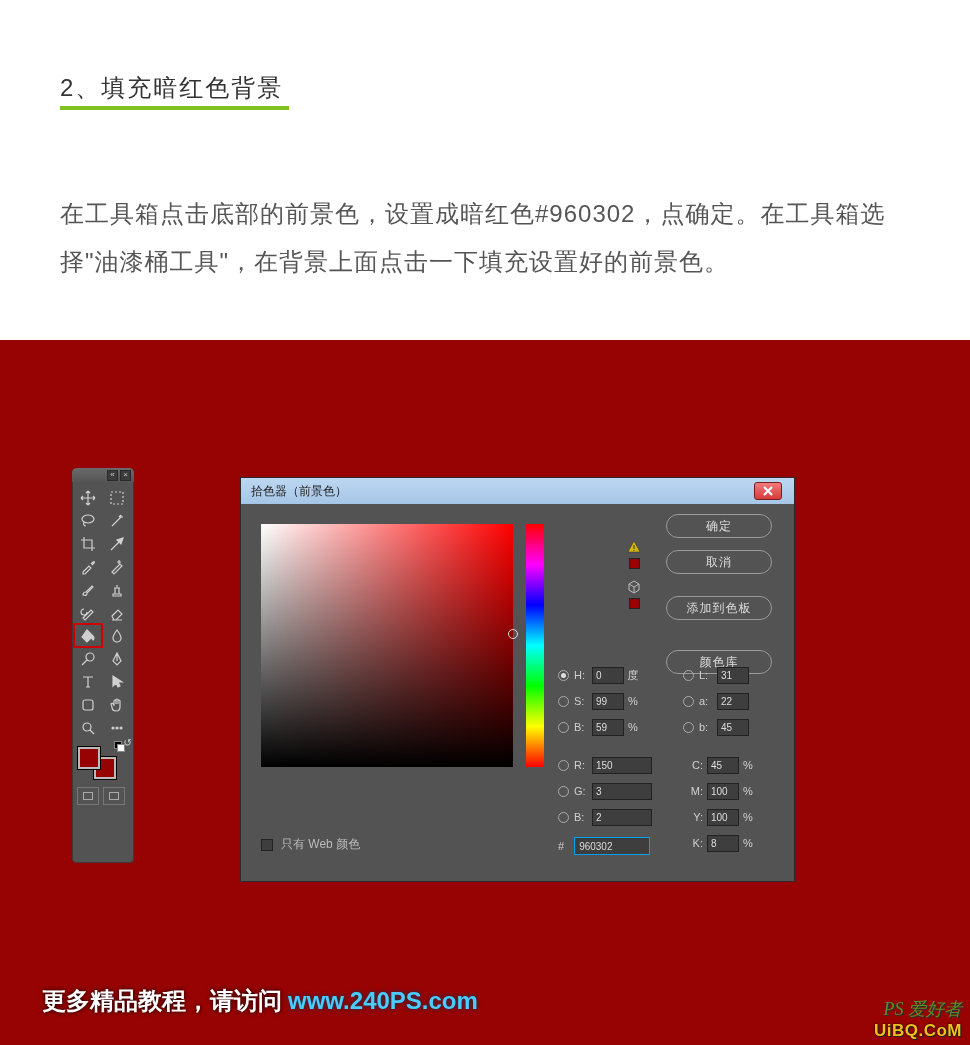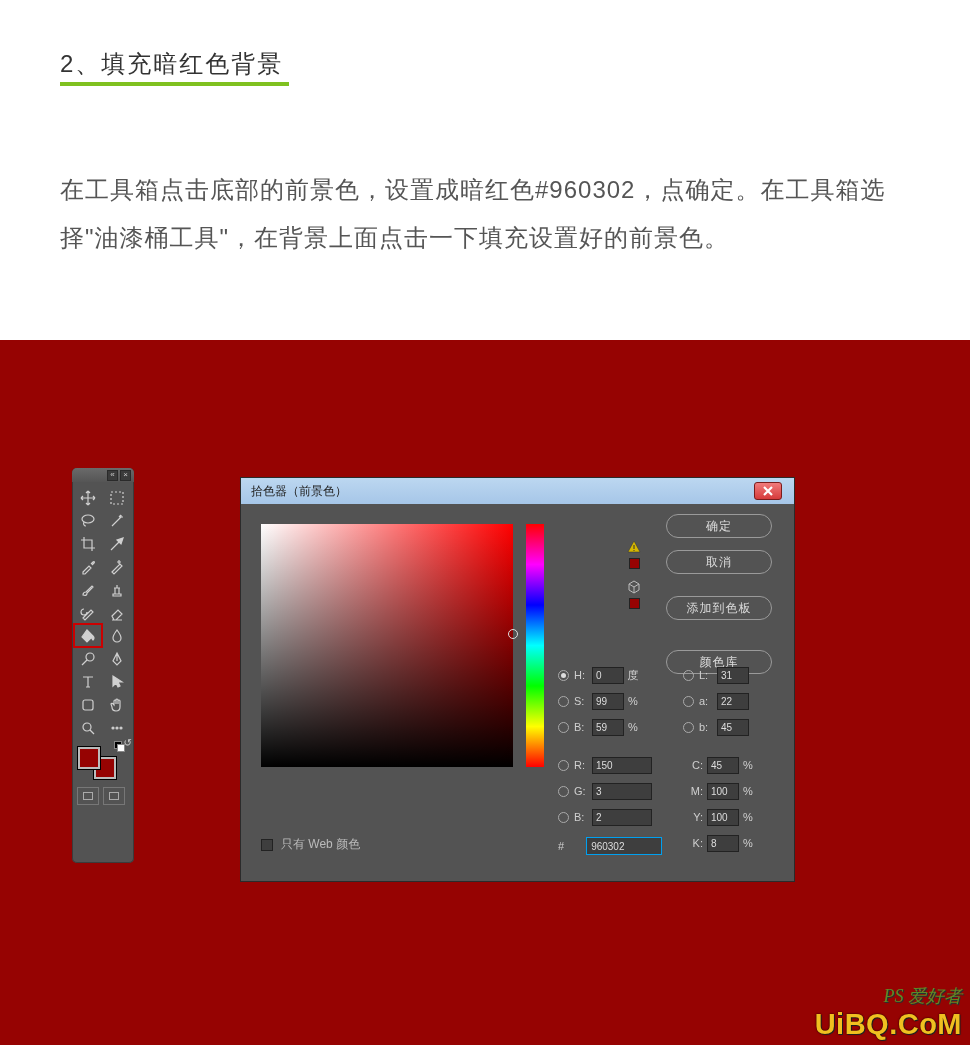--- a/index.html
+++ b/index.html
@@ -1,17 +1,17 @@
 <!DOCTYPE html>
 <html><head>
 <meta charset="utf-8">
 <style>
   * { margin:0; padding:0; box-sizing:border-box; }
   body { background:#fff; width:970px; height:1045px; font-family:"Microsoft YaHei","PingFang SC",Arial,sans-serif; position:relative; overflow:hidden; }
-  .article { padding:48px 60px 0 60px; }
+  .article { padding:72px 60px 0 60px; }
   .step-title { display:inline-block; font-size:24px; color:#333; border-bottom:4px solid #7fc120; padding:0 6px 2px 0; letter-spacing:2px; }
   .step-body { font-size:24px; color:#555; line-height:2.0; margin-top:80px; letter-spacing:1px; }
   .stage { position:absolute; left:0; top:340px; width:970px; height:705px; background:#960302; }
   
   .tools { position:absolute; left:72px; top:128px; width:62px; height:395px; background:#535353; border-radius:5px; box-shadow:inset 0 0 0 1px #3b3b3b; }
   .tools-header { height:14px; background:linear-gradient(#6a6a6a,#555); border-radius:5px 5px 0 0; display:flex; justify-content:flex-end; align-items:center; padding-right:3px; gap:2px; }
   .hdr-ic { width:11px; height:11px; background:#3b3b3b; border:1px solid #2a2a2a; display:flex; align-items:center; justify-content:center; }
   .hdr-ic span { color:#ccc; font-size:8px; line-height:1; }
   .tool-grid { display:grid; grid-template-columns:1fr 1fr; gap:2px; padding:5px 3px 3px; }
   .tool { width:26px; height:21px; display:flex; align-items:center; justify-content:center; color:#d0d0d0; }
@@ -60,27 +60,27 @@
   .fields4 { position:absolute; left:442px; top:248px; width:96px; }
   .fr { display:flex; align-items:center; height:26px; font-size:11px; color:#cfcfcf; }
   .fr .rad { width:11px; height:11px; border:1.5px solid #aaa; border-radius:50%; margin-right:5px; display:flex; align-items:center; justify-content:center; flex-shrink:0; }
   .fr .rad.on::after { content:""; width:5px; height:5px; background:#ddd; border-radius:50%; }
   .fr .lab { width:18px; }
   .fr .lab2 { width:20px; text-align:right; margin-right:4px; }
   .fr .inp { height:17px; background:#3e3e3e; border:1px solid #222; color:#ddd; font-size:10px; padding:0 3px; display:flex; align-items:center; }
   .fr .w30 { width:32px; } .fr .w38 { width:60px; }
   .fr .unit { width:18px; text-align:center; }
   .hexrow { position:absolute; left:317px; top:333px; display:flex; align-items:center; font-size:11px; color:#cfcfcf; }
-  .hexrow .inp { height:18px; background:#3e3e3e; border:1px solid #00a0f0; color:#ddd; font-size:10px; padding:0 4px; width:76px; margin-left:22px; display:flex; align-items:center; }
+  .hexrow .inp { height:18px; background:#3e3e3e; border:1px solid #00a0f0; color:#ddd; font-size:10px; padding:0 4px; width:76px; margin-left:10px; display:flex; align-items:center; }
   .footer-link { position:absolute; left:42px; bottom:28px; font-size:24px; font-weight:700; display:flex; gap:6px; align-items:baseline; }
   .footer-link .p1 { color:#fff; text-shadow:0 0 4px #000; }
   .footer-link .p2 { color:#4acdfd; text-shadow:0 0 4px #003a60; }
   .wm { position:absolute; right:8px; bottom:4px; text-align:right; }
   .wm .l1 { font-size:18px; font-style:italic; color:#5d8a28; text-shadow:1px 1px 0 #233; font-family:"Brush Script MT",cursive; }
-  .wm .l2 { font-size:29px; font-weight:700; color:#f0c020; text-shadow:0 0 2px #000,1px 1px 0 #2a2a2a; letter-spacing:0.5px; font-family:Arial,sans-serif; }
+  .wm .l2 { font-size:17px; font-weight:700; color:#f0c020; text-shadow:0 0 2px #000,1px 1px 0 #2a2a2a; letter-spacing:0.5px; font-family:Arial,sans-serif; }
 </style>
 </head>
 <body>
 
 <div class="article">
   <div class="step-title">2、填充暗红色背景</div>
   <div class="step-body">在工具箱点击底部的前景色，设置成暗红色#960302，点确定。在工具箱选择"油漆桶工具"，在背景上面点击一下填充设置好的前景色。</div>
 </div>
 
 <div class="stage">
@@ -352,18 +352,22 @@
           <span class="inp">960302</span>
       </div>
 
       <div class="web-only">
         <div class="chk"></div>
         <span>只有 Web 颜色</span>
       </div>
     </div>
   </div>
 
+  <div class="footer-link">
+    <span class="p1">更多精品教程，请访问</span>
+    <span class="p2">www.240PS.com</span>
+  </div>
 
   <div class="wm">
     <div class="l1">PS 爱好者</div>
     <div class="l2">UiBQ.CoM</div>
   </div>
 </div>
 
 </body></html>

